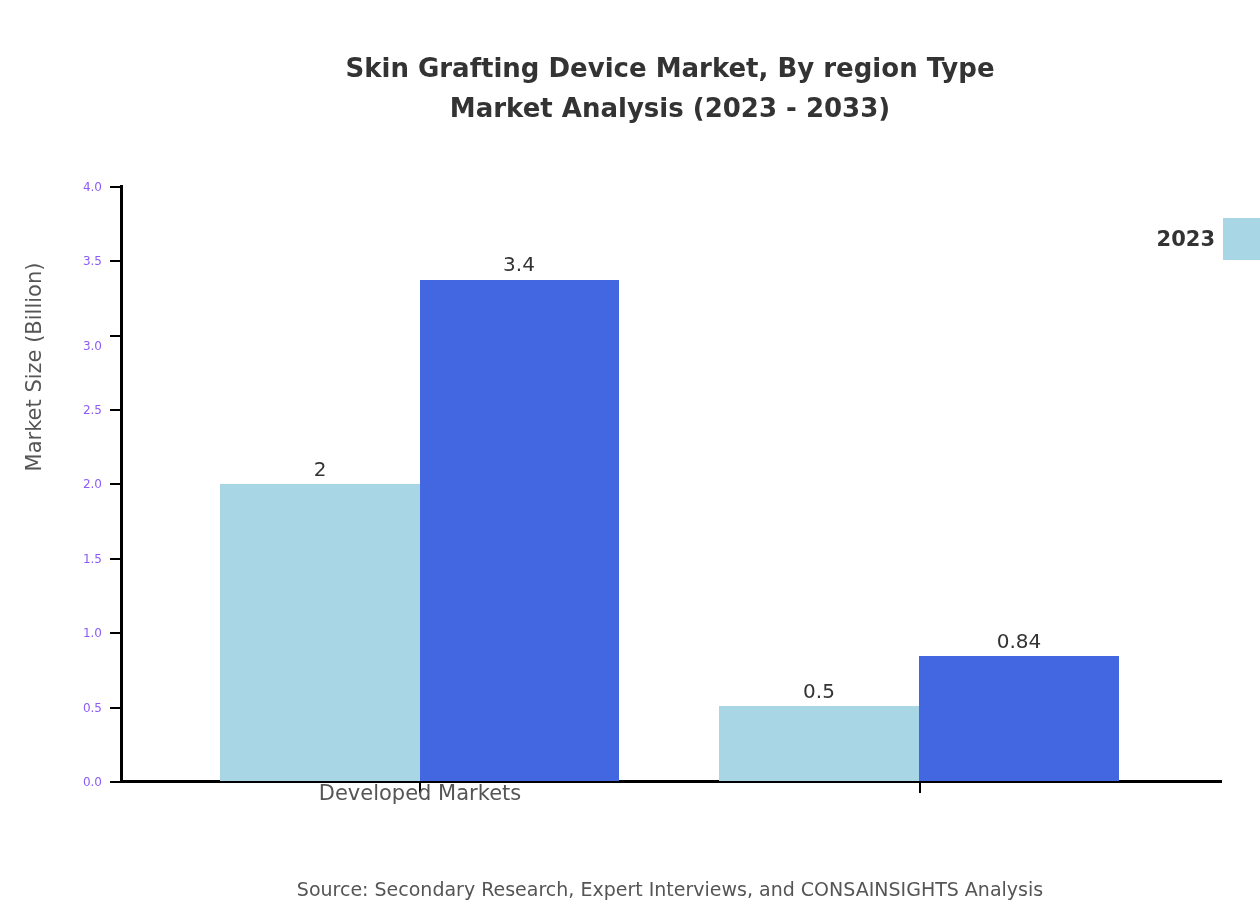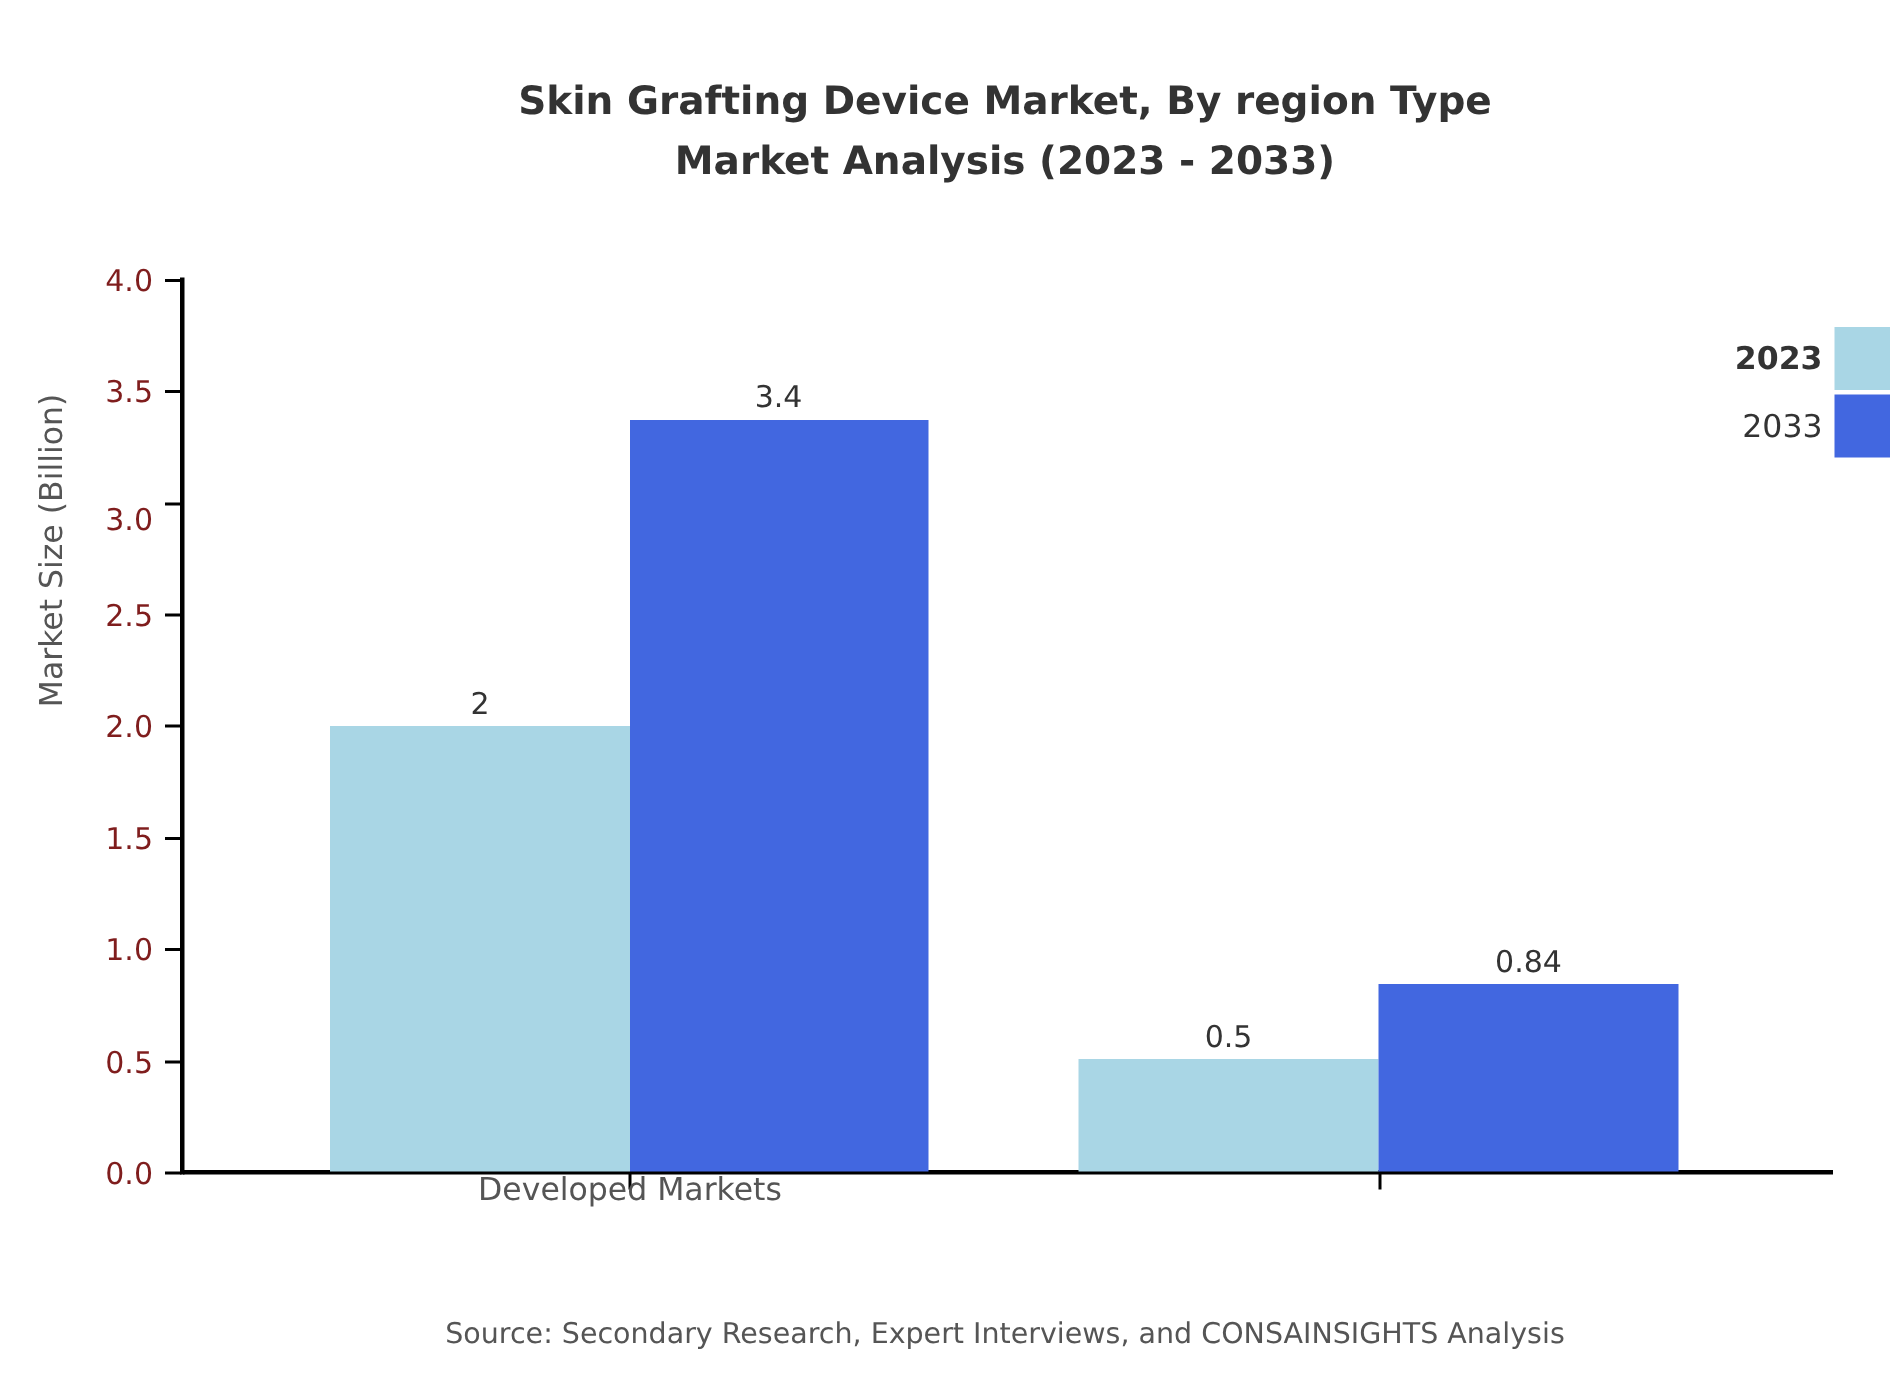--- a/index.html
+++ b/index.html
@@ -83,22 +83,22 @@
     left: 110px;
     width: 11px;
     height: 2px;
     background: #000000;
   }
   .ytick-label {
     position: absolute;
     right: 1158px;
     width: 60px;
     text-align: right;
-    font-size: 20px;
-    color: #7f1d1d;
+    font-size: 12px;
+    color: #8b5cf6;
     line-height: 20px;
   }
   .xtick-mark {
     position: absolute;
     top: 782px;
     width: 2px;
     height: 11px;
     background: #000000;
   }
   .xtick-label {
@@ -220,21 +220,17 @@
     <div class="bar" style="left:797px; width:200px; height:125px; background:#4267e0;"></div>
     <div class="bar-value" style="left:817px; top:442px;">0.84</div>
 
   </div>
 
   <div id="legend">
     <div class="legend-row" style="top:0px;font-weight:bold;">
       <span class="legend-label">2023</span>
       <span class="legend-swatch" style="background:#a9d6e5;"></span>
     </div>
-    <div class="legend-row" style="top:45px;">
-      <span class="legend-label">2033</span>
-      <span class="legend-swatch" style="background:#4267e0;"></span>
-    </div>
   </div>
 
   <div id="source">Source: Secondary Research, Expert Interviews, and CONSAINSIGHTS Analysis</div>
 
 </div>
 
 </body></html>

